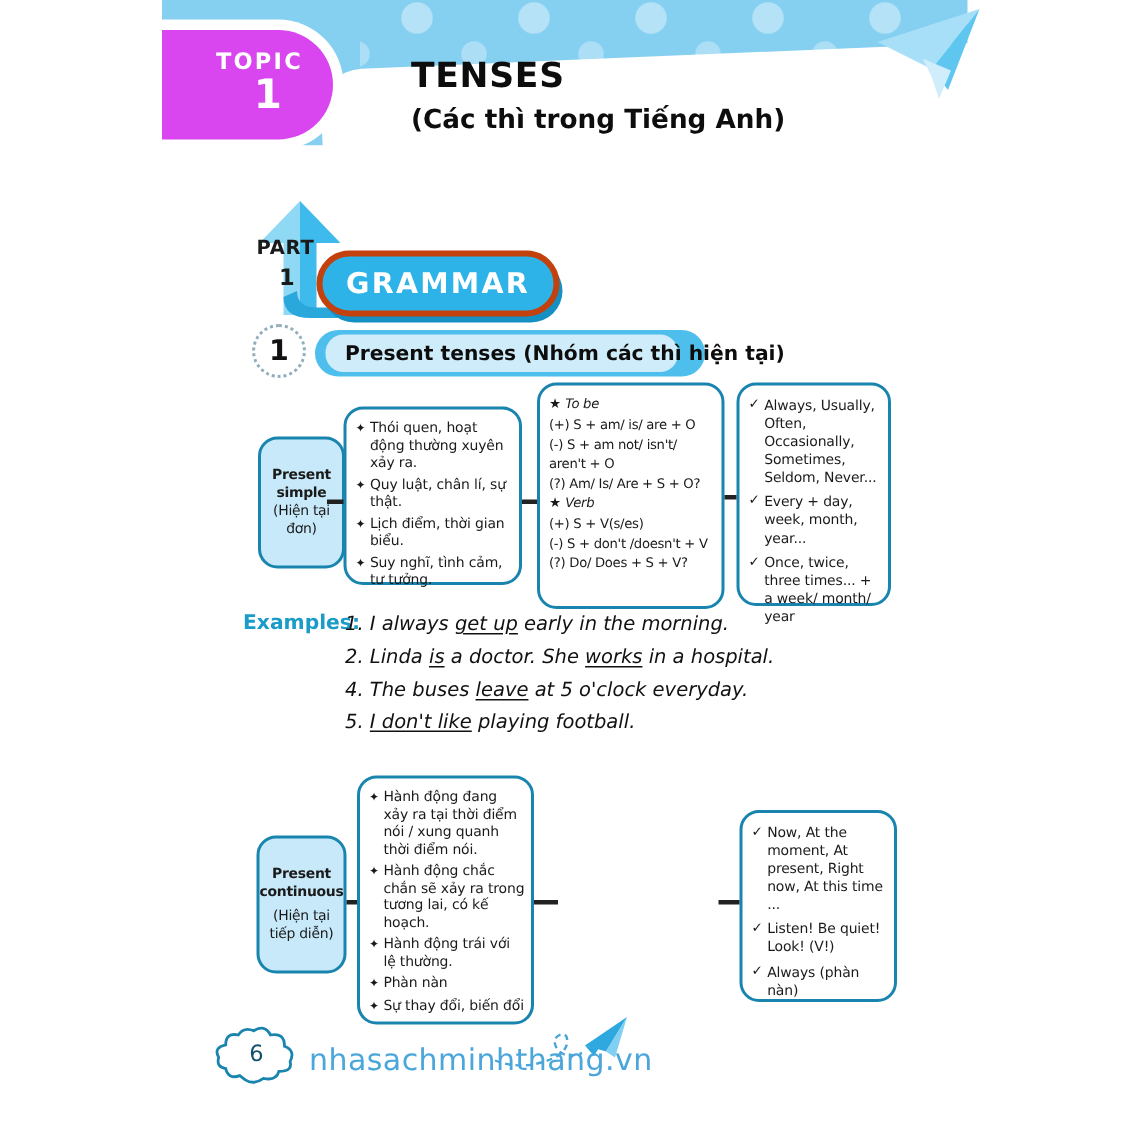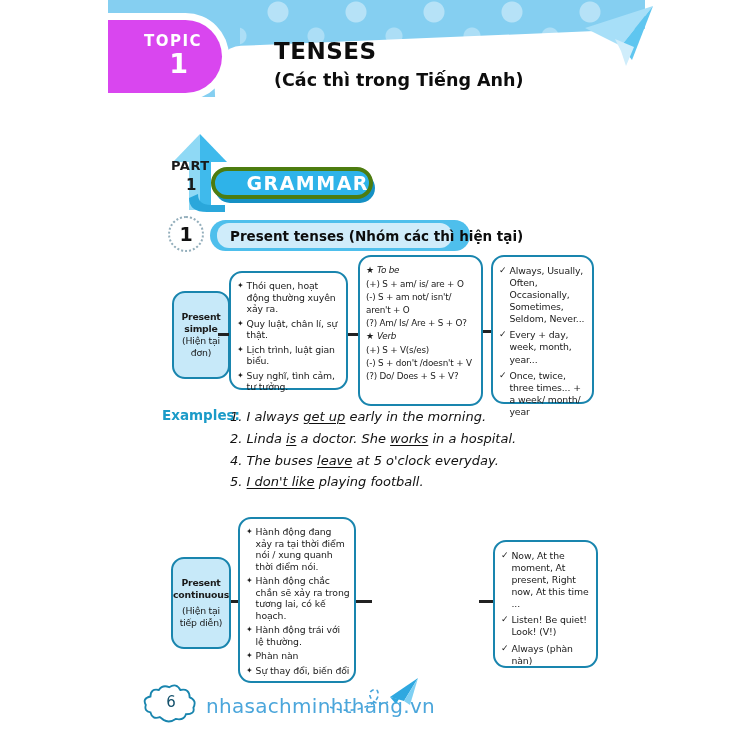--- a/index.html
+++ b/index.html
@@ -23,23 +23,23 @@
     display:flex;flex-direction:column;align-items:flex-end;justify-content:center;
     padding-right:20px;color:#fff;}
   .topic-label{font-size:15px;font-weight:800;letter-spacing:1.5px;line-height:1;}
   .topic-num{font-size:27px;font-weight:800;line-height:1.1;margin-right:14px;}
   .hd-title{left:274px;top:38px;font-size:23px;font-weight:800;letter-spacing:.5px;color:#0d0d0d;}
   .hd-sub{left:274px;top:70px;font-size:17.5px;font-weight:800;color:#0d0d0d;}
 
   
   .part-label{left:171px;top:158px;font-size:13px;font-weight:800;letter-spacing:.5px;z-index:4;}
   .part-num{left:186px;top:176px;font-size:15px;font-weight:800;z-index:4;}
-  .grammar-pill{left:211px;top:167px;width:162px;height:32px;background:#2EB3E9;
-    border:4px solid #4d7c0f;border-radius:24px;box-shadow:3px 5px 0 -1px #1590C4;
-    display:flex;align-items:center;justify-content:flex-end;z-index:3;}
+  .grammar-pill{left:211px;top:167px;width:162px;height:44px;background:#2EB3E9;
+    border:4px solid #c2410c;border-radius:24px;box-shadow:3px 5px 0 -1px #1590C4;
+    display:flex;align-items:center;justify-content:center;z-index:3;}
   .grammar-pill span{color:#fff;font-size:19px;font-weight:800;letter-spacing:1.5px;}
 
   
   .sec-circle{left:168px;top:216px;width:36px;height:36px;border:2px dotted #93AEBB;
     border-radius:50%;background:#fff;display:flex;align-items:center;justify-content:center;
     font-size:19px;font-weight:800;color:#111;}
   .sec-banner{left:210px;top:220px;width:260px;height:31px;background:#4EBFEC;border-radius:16px;}
   .sec-banner-inner{position:absolute;left:7px;top:3px;right:18px;bottom:3px;background:#CFECFA;
     border-radius:12px;display:flex;align-items:center;padding-left:13px;
     font-size:13.5px;font-weight:800;color:#0d0d0d;white-space:nowrap;}
@@ -127,21 +127,21 @@
       <div class="li">
         <span class="bullet bullet-star">✦</span>
         <span>Thói quen, hoạt động thường xuyên xảy ra.</span>
       </div>
       <div class="li">
         <span class="bullet bullet-star">✦</span>
         <span>Quy luật, chân lí, sự thật.</span>
       </div>
       <div class="li">
         <span class="bullet bullet-star">✦</span>
-        <span>Lịch trình, luật gian biểu.</span>
+        <span>Lịch điểm, thời gian biểu.</span>
       </div>
       <div class="li">
         <span class="bullet bullet-star">✦</span>
         <span>Suy nghĩ, tình cảm, tư tưởng.</span>
       </div>
     </div>
   <div class="dbox formula-box" style="left:358px;top:255px;width:125px;height:151px;">
       <div class="f-line heading"><span class="star">★</span><span class="f-head">To be</span></div>
       <div class="f-line normal">(+) S + am/ is/ are + O</div>
       <div class="f-line normal">(-) S + am not/ isn't/ aren't + O</div>

